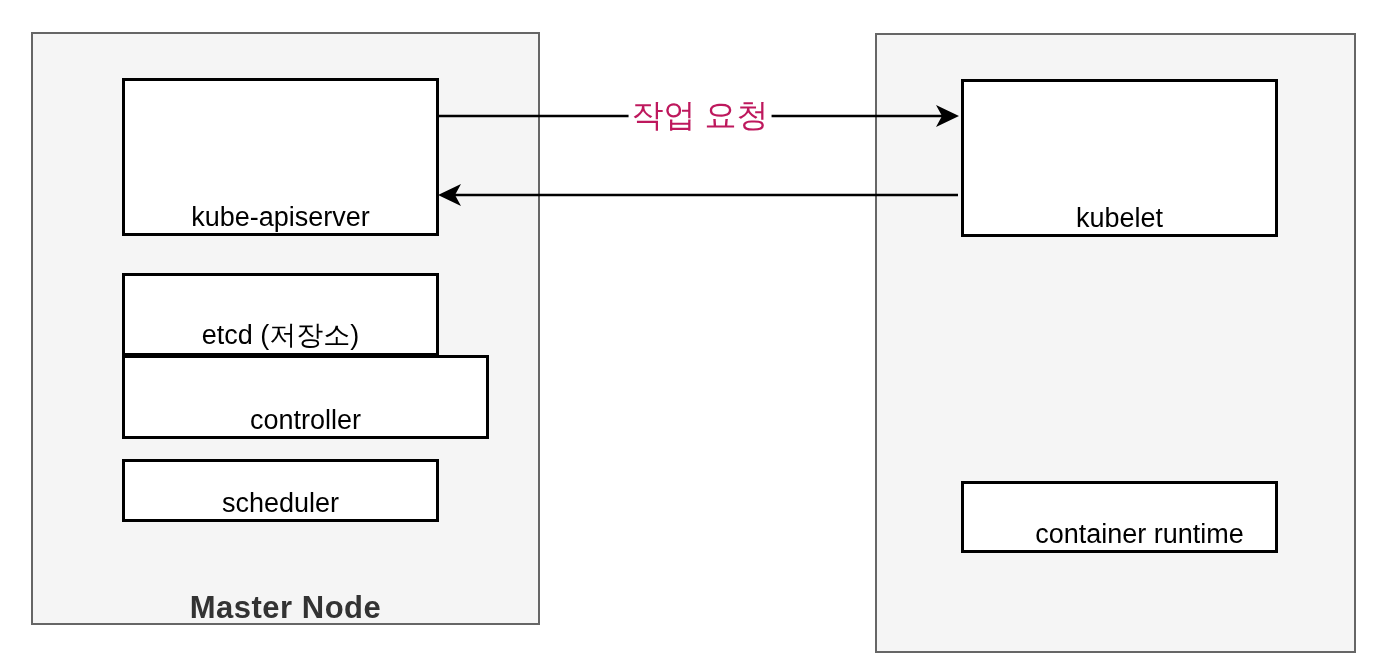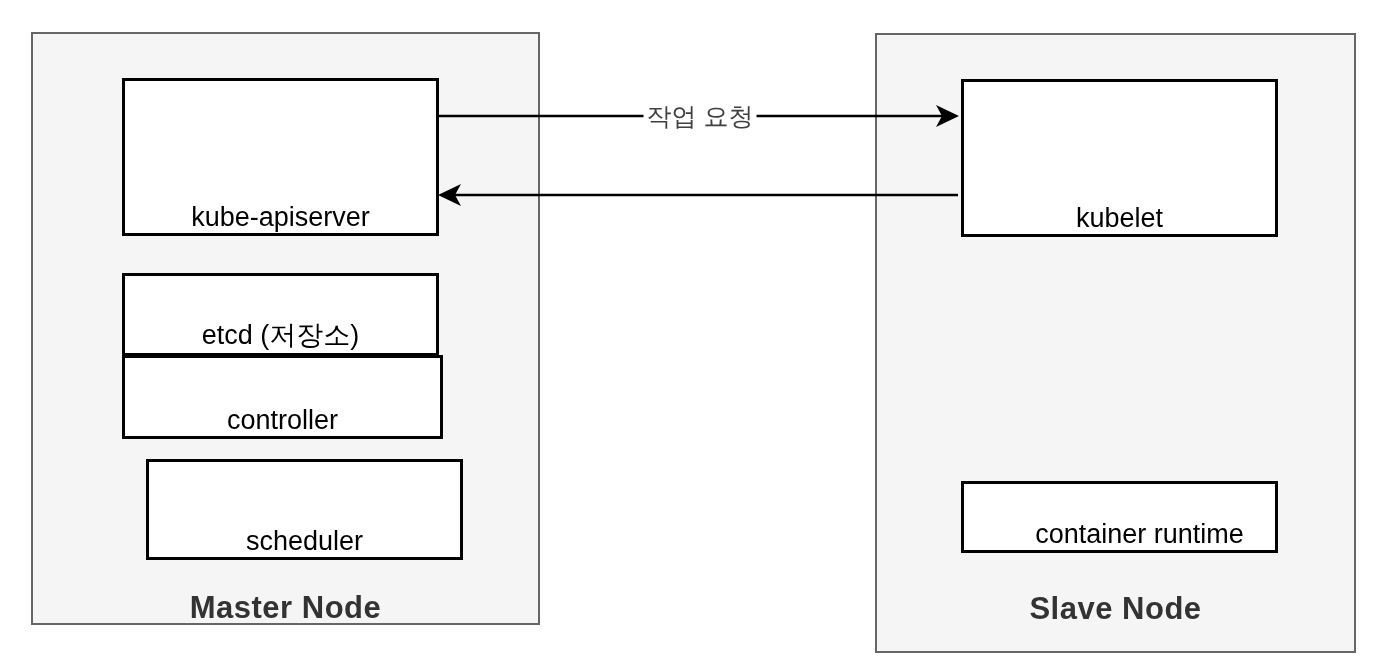--- a/index.html
+++ b/index.html
@@ -32,22 +32,22 @@
     display: flex;
     align-items: flex-end;
     justify-content: center;
     font-size: 27px;
     color: #000000;
     text-align: center;
   }
   
   .box-apiserver  { left: 89px; top: 44px;  width: 317px; height: 158px; }
   .box-etcd       { left: 89px; top: 219px; width: 317px; height: 83px; margin-top: 20px; }
-  .box-controller { left: 89px; top: 321px; width: 321px; height: 84px; }
-  .box-scheduler  { left: 89px; top: 425px; width: 317px; height: 101px; margin-left: 24px; }
+  .box-controller { left: 89px; top: 321px; width: 367px; height: 84px; }
+  .box-scheduler  { left: 89px; top: 425px; width: 317px; height: 63px; }
   
   .box-kubelet    { left: 84px; top: 44px;  width: 317px; height: 158px; }
   .box-runtime    { left: 84px; top: 446px; width: 317px; height: 72px; padding-left: 40px; }
 
   .node-title {
     position: absolute;
     left: 0;
     top: 538px;
     width: 100%;
     text-align: center;
@@ -64,22 +64,22 @@
     top: 0;
     width: 1392px;
     height: 656px;
     pointer-events: none;
   }
   .arrow-label {
     position: absolute;
     transform: translate(-50%, -50%);
     background: #ffffff;
     padding: 0 3px;
-    font-size: 25px;
-    color: #404040;
+    font-size: 32px;
+    color: #be185d;
     white-space: nowrap;
   }
   .label-work   { left: 700px; top: 116px; }
   .label-status { left: 707px; top: 195px; }
 </style>
 </head>
 <body>
 
 <div class="canvas">
 
@@ -99,21 +99,20 @@
     <div class="node-title">Master Node</div>
   </div>
 
   <div class="node-container slave">
     <div class="component-box box-kubelet">
       <span>kubelet</span>
     </div>
     <div class="component-box box-runtime">
       <span>container runtime</span>
     </div>
-    <div class="node-title">Slave Node</div>
   </div>
 
   <svg class="arrow-svg" viewBox="0 0 1392 656" xmlns="http://www.w3.org/2000/svg">
 
     <line x1="540" y1="116" x2="944" y2="116" stroke="#000000" stroke-width="2.5"></line>
     <line x1="439" y1="116" x2="540" y2="116" stroke="#000000" stroke-width="2.5"></line>
     <polygon points="959,116 936,105 942,116 936,127" fill="#000000"></polygon>
 
     <line x1="958" y1="195" x2="455" y2="195" stroke="#000000" stroke-width="2.5"></line>
     <polygon points="438,195 461,184 455,195 461,206" fill="#000000"></polygon>

